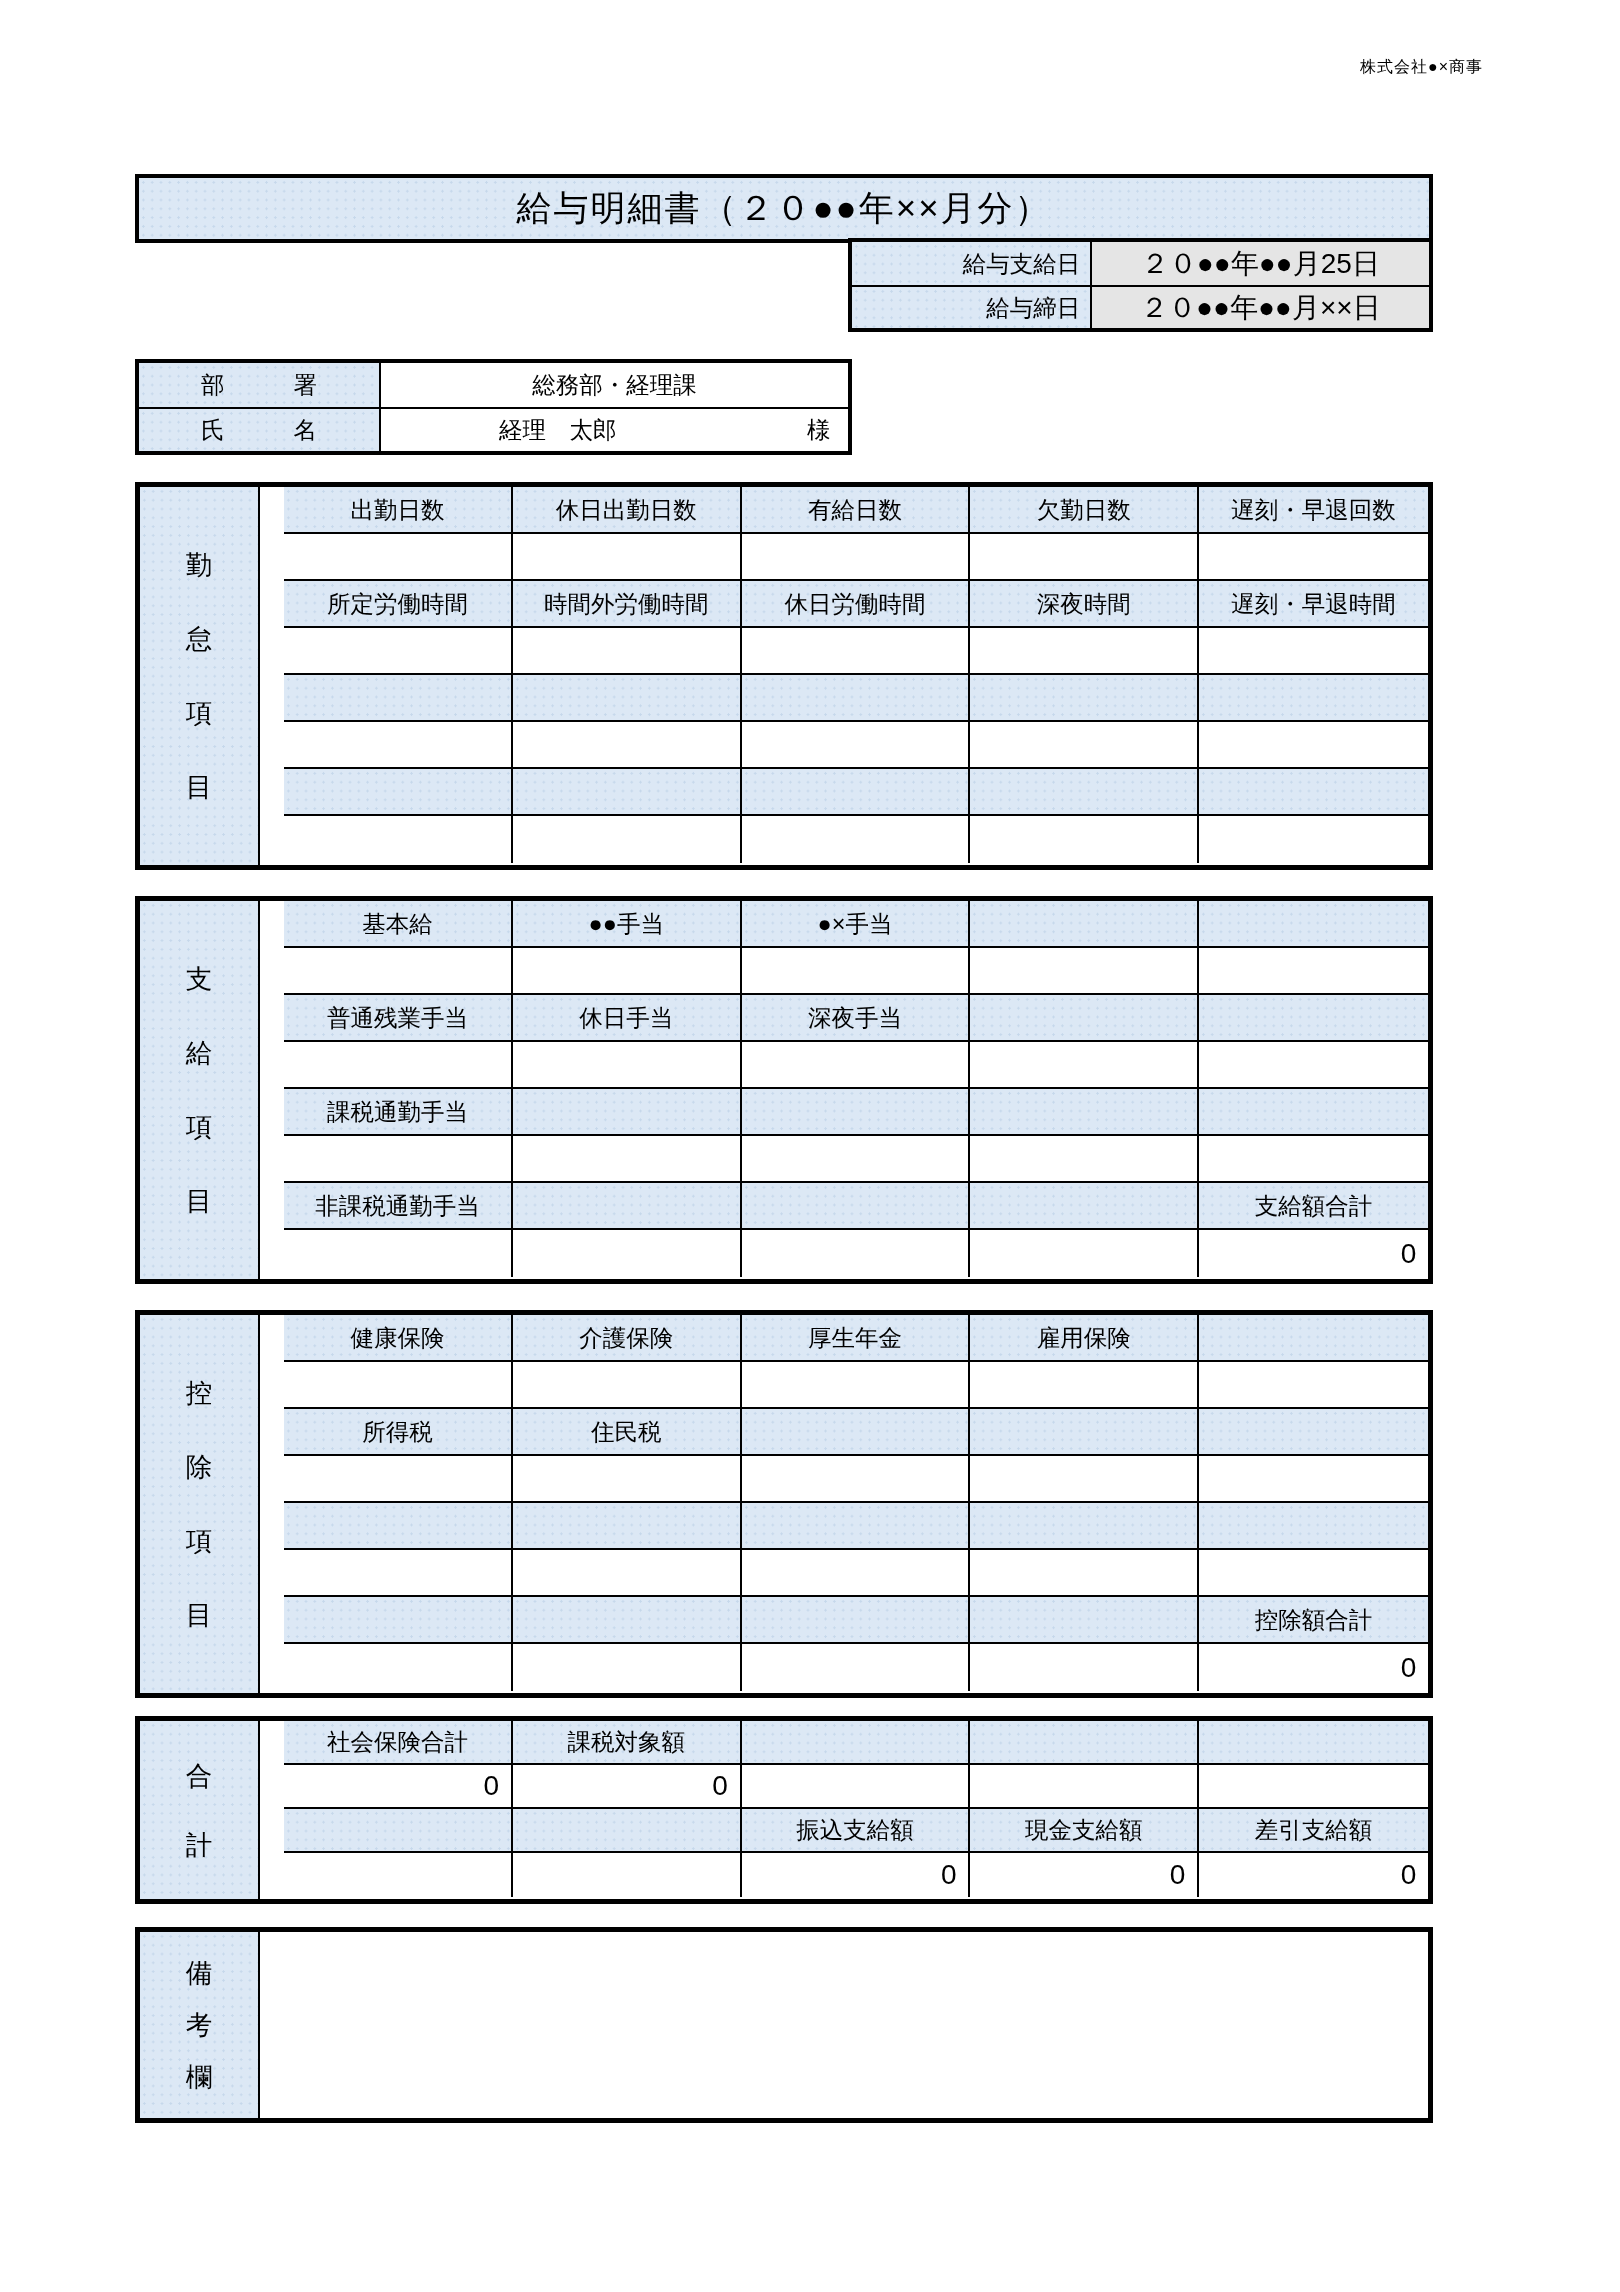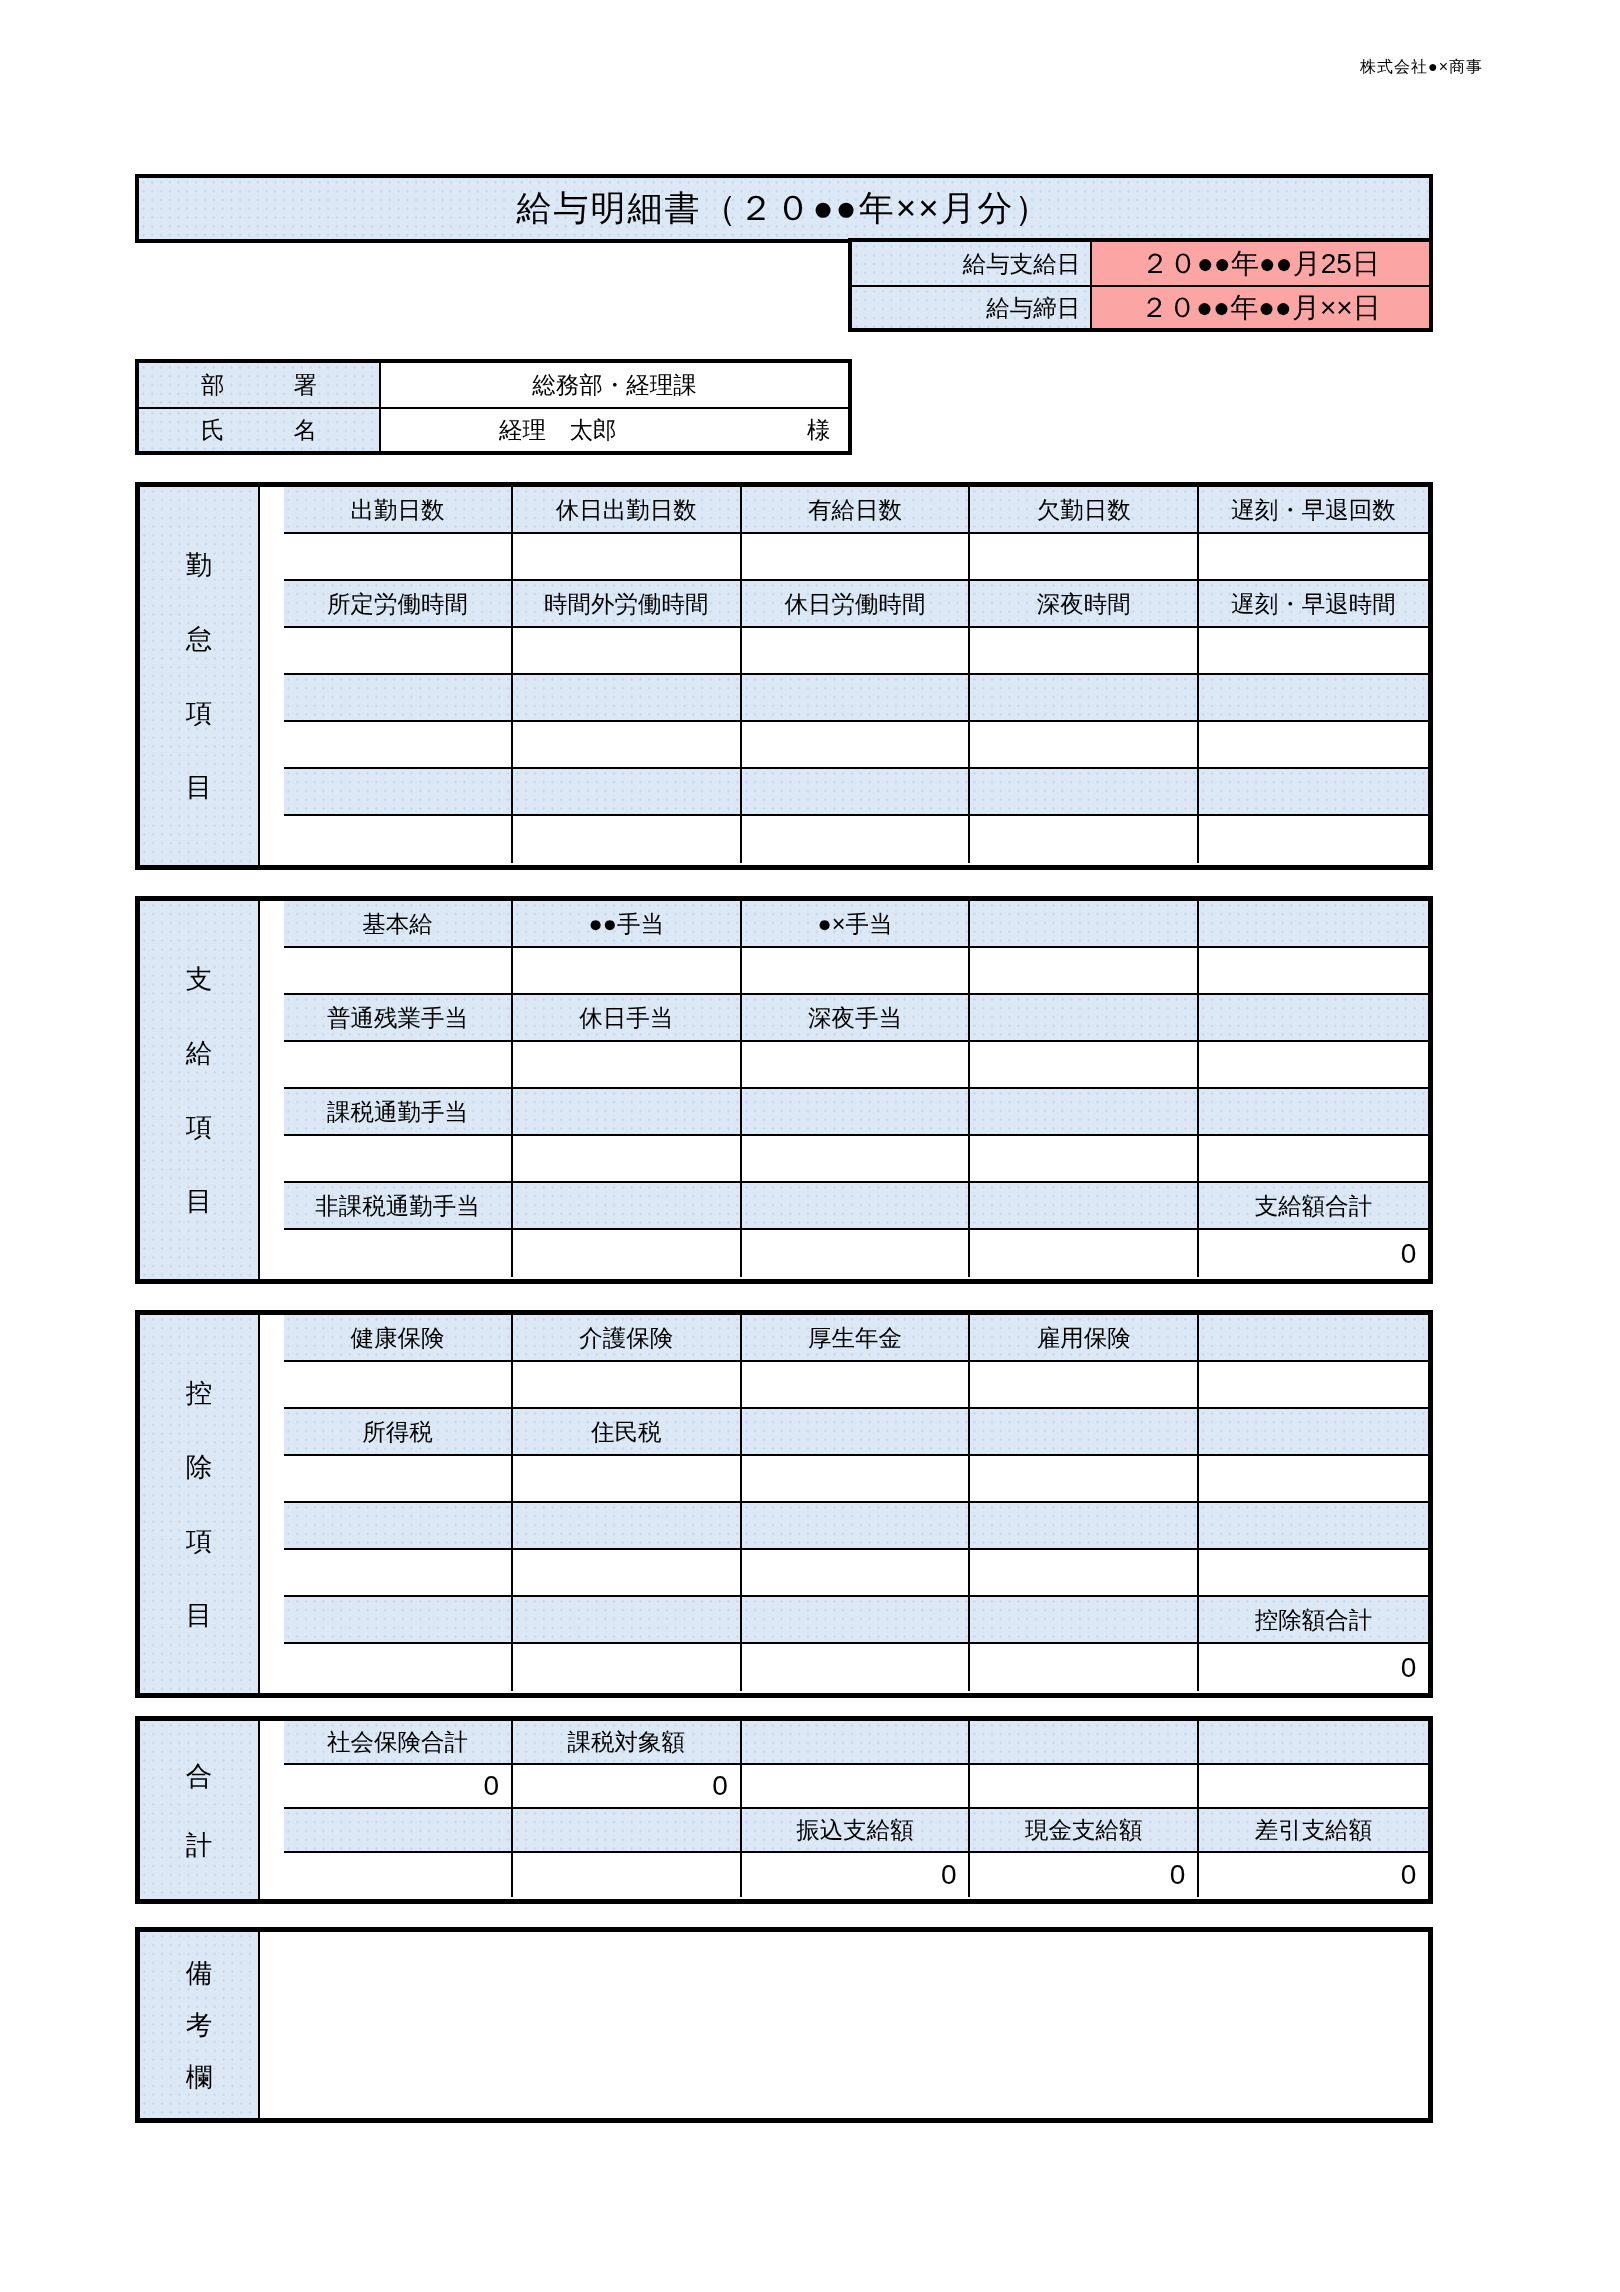--- a/index.html
+++ b/index.html
@@ -24,21 +24,21 @@
   .title-box {
     position:absolute; left:135px; top:145px; width:1298px; height:69px;
     border:4.9px solid #000;
     display:flex; align-items:center; justify-content:center;margin-top:29px;
   }
   .title-box span { font-size:35px; letter-spacing:2px; }
 
   
   .date-table {
     position:absolute; left:848px; top:238px; width:585px;
-    border:4.9px solid #000; background:#fca5a5;
+    border:4.9px solid #000; background:#e5e5e5;
   }
   .date-row { display:flex; height:43px; }
   .date-row + .date-row { border-top:2.9px solid #000; }
   .date-label {
     width:240px; border-right:2px solid #000;
     display:flex; align-items:center; justify-content:flex-end;
     padding-right:9.8px; font-size:23.5px;
   }
   .date-value {
     flex:1; display:flex; align-items:center; justify-content:center;

